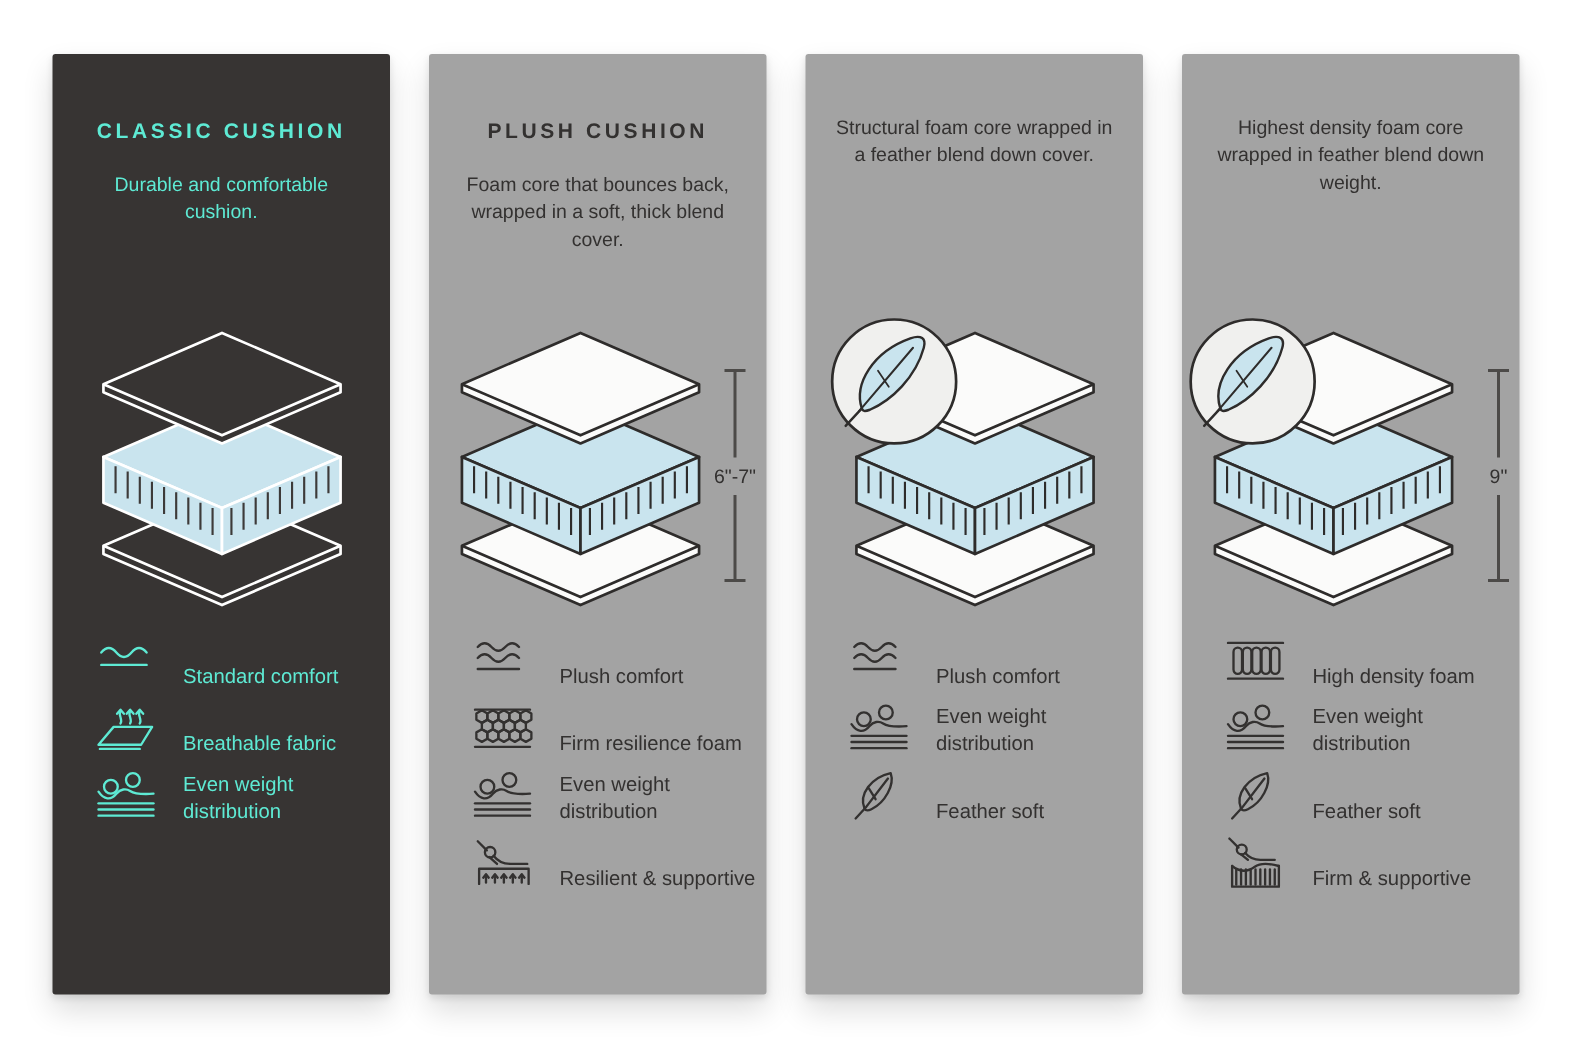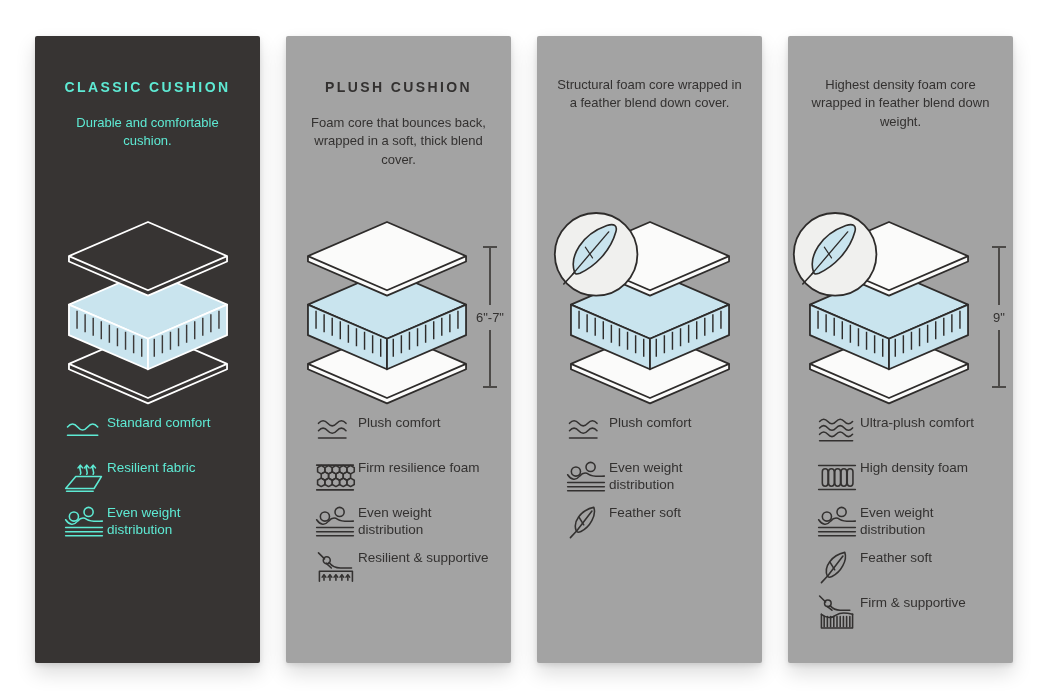--- a/index.html
+++ b/index.html
@@ -28,21 +28,21 @@
   .illo.has-dim .svg-slot{margin-left:-24px}
   .svg-slot{line-height:0}
   .dim{
     position:absolute;right:7px;top:42px;height:142px;
     display:flex;flex-direction:column;align-items:center;
   }
   .dim-cap{width:14px;height:2px;background:#4c4a48}
   .dim-seg{width:2px;flex:1;background:#4c4a48}
   .dim-label{font-size:13px;margin:5px 0;white-space:nowrap;color:#333130}
   .features{list-style:none;margin:8px 0 0;padding:0 0 0 26px}
-  .frow{display:flex;align-items:flex-start;min-height:45px;}
+  .frow{display:flex;align-items:flex-end;min-height:45px;gap:15px}
   .f-icon{flex:0 0 46px;width:46px;display:flex;justify-content:center;line-height:0}
   .f-label{font-size:13.5px;line-height:1.28;max-width:138px}
 </style>
 </head>
 <body>
 
 <main class="board">
 
   <section class="panel dark">
     <header class="head">
@@ -82,21 +82,21 @@
                 <path d="M5 35 H34"></path>
                 <path d="M20 16.5 C22 13.5 18 10.5 20 7.5"></path>
                 <path d="M17.5 9.5 L20 6.5 L22.5 9.5"></path>
                 <path d="M27 16.5 C29 13.5 25 10.5 27 7.5"></path>
                 <path d="M24.5 9.5 L27 6.5 L29.5 9.5"></path>
                 <path d="M34 16.5 C36 13.5 32 10.5 34 7.5"></path>
                 <path d="M31.5 9.5 L34 6.5 L36.5 9.5"></path>
               </g>
             </svg>
           </span>
-          <span class="f-label">Resilient fabric</span>
+          <span class="f-label">Breathable fabric</span>
         </li>
         <li class="frow">
           <span class="f-icon">
             <svg viewBox="0 0 48 40" width="44" height="37" aria-hidden="true">
               <g fill="none" stroke="currentColor" stroke-width="1.7" stroke-linecap="round" stroke-linejoin="round">
                 <circle cx="13" cy="13.5" r="5"></circle>
                 <circle cx="29" cy="8.5" r="5"></circle>
                 <path d="M4 17 C8 23 13 23.5 17 18.5 C20 15 24 14.5 27 16.5 C30.5 18.8 37 19 44 18.5"></path>
                 <path d="M4 25.5 H44"></path>
                 <path d="M4 30 H44"></path>
@@ -305,33 +305,20 @@
         <span class="dim-label">9"</span>
         <span class="dim-seg"></span>
         <span class="dim-cap"></span>
       </div>
     </div>
     <ul class="features">
         <li class="frow">
           <span class="f-icon">
             <svg viewBox="0 0 48 40" width="44" height="37" aria-hidden="true">
               <g fill="none" stroke="currentColor" stroke-width="1.7" stroke-linecap="round" stroke-linejoin="round">
-                <path d="M5 8 Q9.5 3 14 8 T23 8 T32 8 T41 8"></path>
-                <path d="M5 15 Q9.5 10 14 15 T23 15 T32 15 T41 15"></path>
-                <path d="M5 22 Q9.5 17 14 22 T23 22 T32 22 T41 22"></path>
-                <path d="M5 29 H41"></path>
-              </g>
-            </svg>
-          </span>
-          <span class="f-label">Ultra-plush comfort</span>
-        </li>
-        <li class="frow">
-          <span class="f-icon">
-            <svg viewBox="0 0 48 40" width="44" height="37" aria-hidden="true">
-              <g fill="none" stroke="currentColor" stroke-width="1.7" stroke-linecap="round" stroke-linejoin="round">
                 <path d="M4 7 H44"></path>
                 <path d="M4 33 H44"></path>
                 <rect x="8" y="10.5" width="6.2" height="19" rx="3.1"></rect>
                 <rect x="14.8" y="10.5" width="6.2" height="19" rx="3.1"></rect>
                 <rect x="21.6" y="10.5" width="6.2" height="19" rx="3.1"></rect>
                 <rect x="28.4" y="10.5" width="6.2" height="19" rx="3.1"></rect>
                 <rect x="35.2" y="10.5" width="6.2" height="19" rx="3.1"></rect>
               </g>
             </svg>
           </span>

